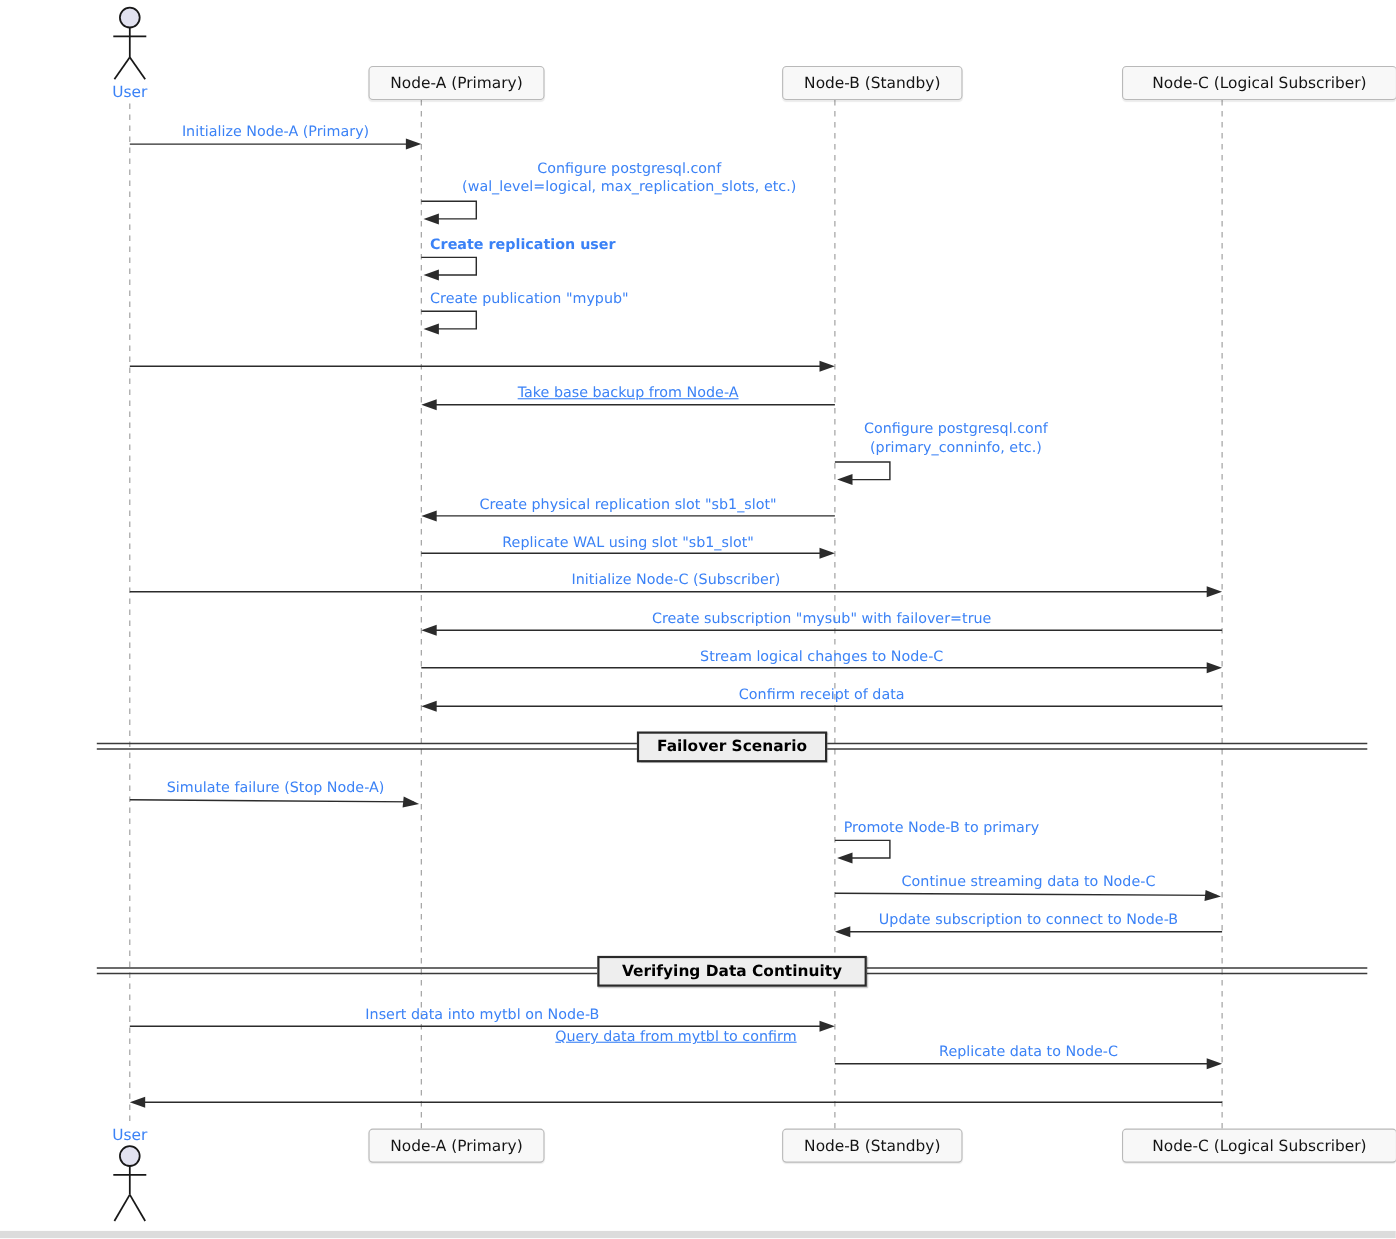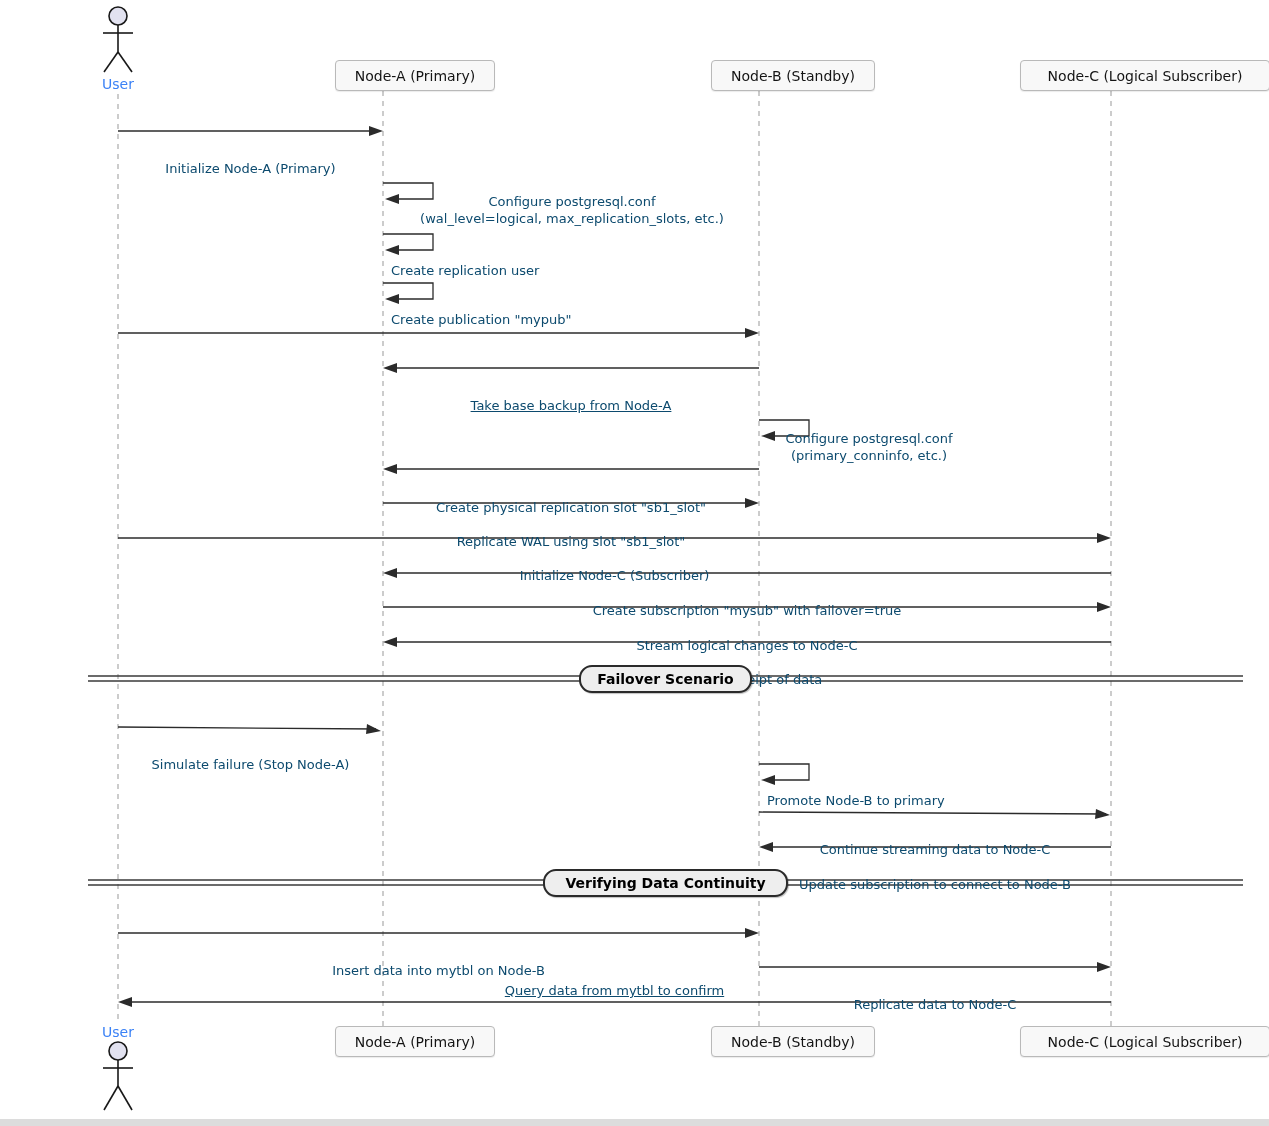--- a/index.html
+++ b/index.html
@@ -12,31 +12,31 @@
   #layer-svg { position:absolute; left:0; top:0; z-index:1; }
   .pbox {
     position:absolute; z-index:2; height:31px;
     background:#f8f8f8; border:1px solid #b9b9b9; border-radius:4px;
     display:flex; align-items:center; justify-content:center;
     font-size:14px; color:#141414; white-space:nowrap;
     box-shadow:0 1px 1px rgba(0,0,0,0.08);
     margin-left:33px;
   }
   .msg {
-    position:absolute; z-index:2; font-size:13px; color:#0c4a6e;
-    white-space:nowrap; line-height:17px;margin-top:48px;
+    position:absolute; z-index:2; font-size:13px; color:#3b82f6;
+    white-space:nowrap; line-height:17px;
   }
   .msg.center { text-align:center; }
   .actor-label {
     position:absolute; z-index:2; font-size:14px; color:#3b82f6;
     width:60px; text-align:center; white-space:nowrap;
   }
   .divider-box {
     position:absolute; z-index:3; height:28px;
-    background:#eeeeee; border:2px solid #2a2a2a; border-radius:13px;
+    background:#eeeeee; border:2px solid #2a2a2a; border-radius:0;
     display:flex; align-items:center; justify-content:center;
     font-size:14px; font-weight:bold; color:#000; white-space:nowrap;
     box-shadow:1px 1px 1px rgba(0,0,0,0.25);
   }
   .bottom-strip {
     position:absolute; z-index:4; left:0; width:1269px; top:1119px; height:7px;
     background:#dcdcdc;
   }
 </style>
 </head>
@@ -155,21 +155,21 @@
   <div class="divider-box" style="left:579px; top:665px; width:173px;">Failover Scenario</div>
   <div class="divider-box" style="left:543px; top:869px; width:245px;">Verifying Data Continuity</div>
 
   <div class="msg center" style="left:118px; top:112px; width:265px;">Initialize Node-A (Primary)</div>
 
   <div class="msg center" style="left:388px; top:145px; width:368px;">
     <div>Configure postgresql.conf</div>
     <div>(wal_level=logical, max_replication_slots, etc.)</div>
   </div>
 
-  <div class="msg" style="left:391px; top:214px;">Create replication user</div>
+  <div class="msg" style="left:391px; top:214px;font-weight:bold;">Create replication user</div>
 
   <div class="msg" style="left:391px; top:263px;">Create publication "mypub"</div>
 
 
   <div class="msg center" style="left:383px; top:349px; width:376px;text-decoration:underline;">Take base backup from Node-A</div>
 
   <div class="msg center" style="left:763px; top:382px; width:212px;">
     <div>Configure postgresql.conf</div>
     <div>(primary_conninfo, etc.)</div>
   </div>

